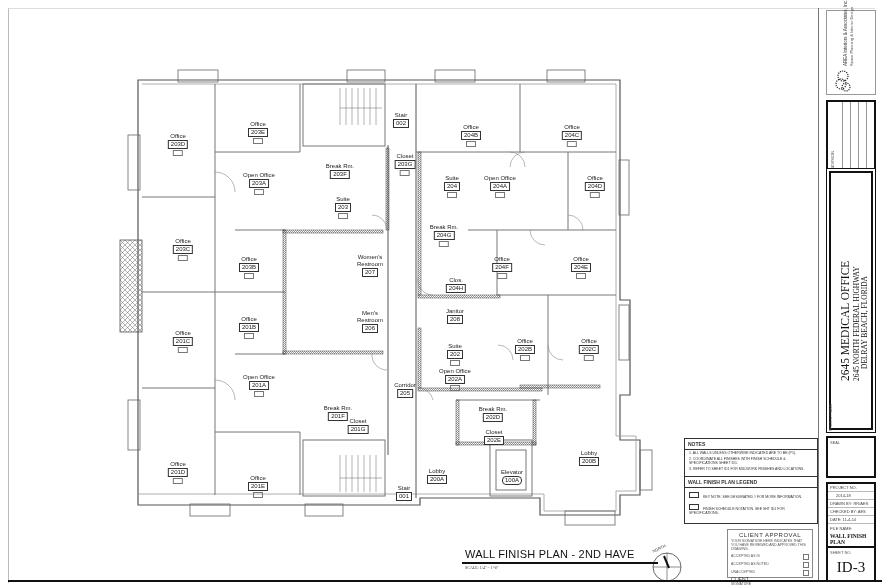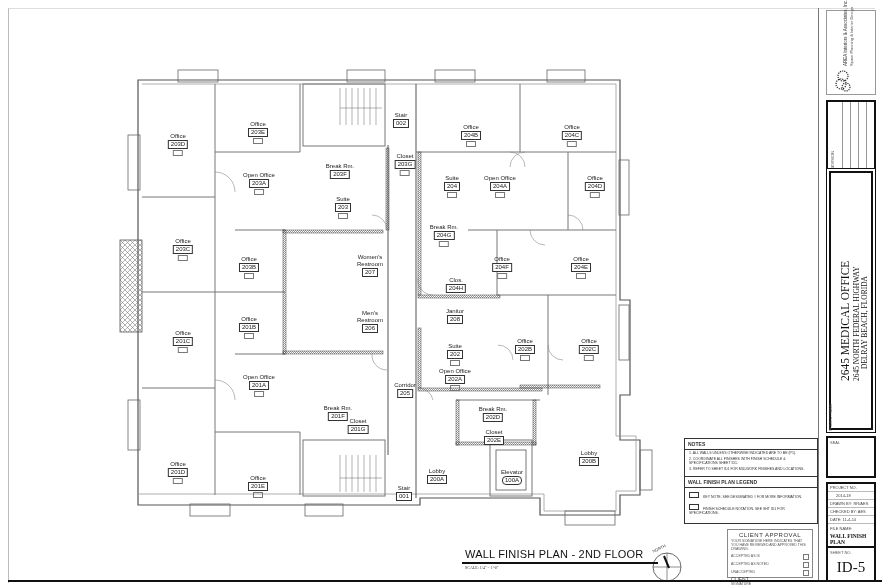--- a/index.html
+++ b/index.html
@@ -199,21 +199,21 @@
 <div class="approval">
   <div class="ttl">CLIENT APPROVAL</div>
   <div style="padding:1px 3px;">YOUR SIGNATURE HERE INDICATES THAT YOU HAVE REVIEWED AND APPROVED THIS DRAWING.</div>
   <div style="padding:2px 3px;"><span>ACCEPTED AS IS</span><span style="float:right;width:4px;height:4px;border:1px solid #777;"></span></div>
   <div style="padding:2px 3px;"><span>ACCEPTED AS NOTED</span><span style="float:right;width:4px;height:4px;border:1px solid #777;"></span></div>
   <div style="padding:2px 3px;"><span>UNACCEPTED</span><span style="float:right;width:4px;height:4px;border:1px solid #777;"></span></div>
   <div style="padding:0 3px;font-size:5px;color:#333;">CLIENT</div>
   <div style="padding:0 3px;">SIGNATURE</div>
 </div>
 
-<div class="plan-title">WALL FINISH PLAN - 2ND FLOOR</div>
+<div class="plan-title">WALL FINISH PLAN - 2ND HAVE</div>
 <div class="plan-rule"></div>
 <div class="plan-scale">SCALE: 1/4" = 1'-0"</div>
 <div style="position:absolute;left:652px;top:546px;font-size:4px;transform:rotate(-25deg);">NORTH</div>
 <span style="position:absolute;left:653px;top:553px;width:28px;height:28px;"></span>
 
 <div class="title-block">
   <div class="tb-box" style="top:2px;height:85px;border:1px solid #999;">
     <svg width="20" height="24" style="position:absolute;left:6px;top:58px;">
       <g fill="none" stroke="#333" stroke-width="1.2" stroke-dasharray="1.2,1">
         <circle cx="10" cy="7" r="5"></circle>
@@ -246,17 +246,17 @@
     <div style="padding:1px 8px;border-bottom:1px solid #bbb;">2014-18</div>
     <div style="padding:1px 2px;border-bottom:1px solid #bbb;">DRAWN BY: RR/AES</div>
     <div style="padding:1px 2px;border-bottom:1px solid #bbb;">CHECKED BY: AES</div>
     <div style="padding:1px 2px;border-bottom:1px solid #bbb;">DATE: 11-4-14</div>
     <div style="padding:2px 2px 0;">FILE NAME:</div>
     <div style="padding:2px 2px 0;font-family:'Liberation Serif',serif;font-size:5.5px;color:#111;font-weight:bold;">WALL FINISH</div>
     <div style="padding:0 2px;font-family:'Liberation Serif',serif;font-size:5.5px;color:#111;font-weight:bold;">PLAN</div>
   </div>
   <div class="tb-box" style="top:538px;height:36px;">
     <div class="small" style="padding:2px;">SHEET NO.</div>
-    <div style="text-align:center;font-family:'Liberation Serif',serif;font-size:15px;color:#111;margin-top:2px;">ID-5</div>
+    <div style="text-align:center;font-family:'Liberation Serif',serif;font-size:15px;color:#111;margin-top:2px;">ID-3</div>
   </div>
 </div>
 
 <div class="bottom-rule"></div>
 
 </body></html>

